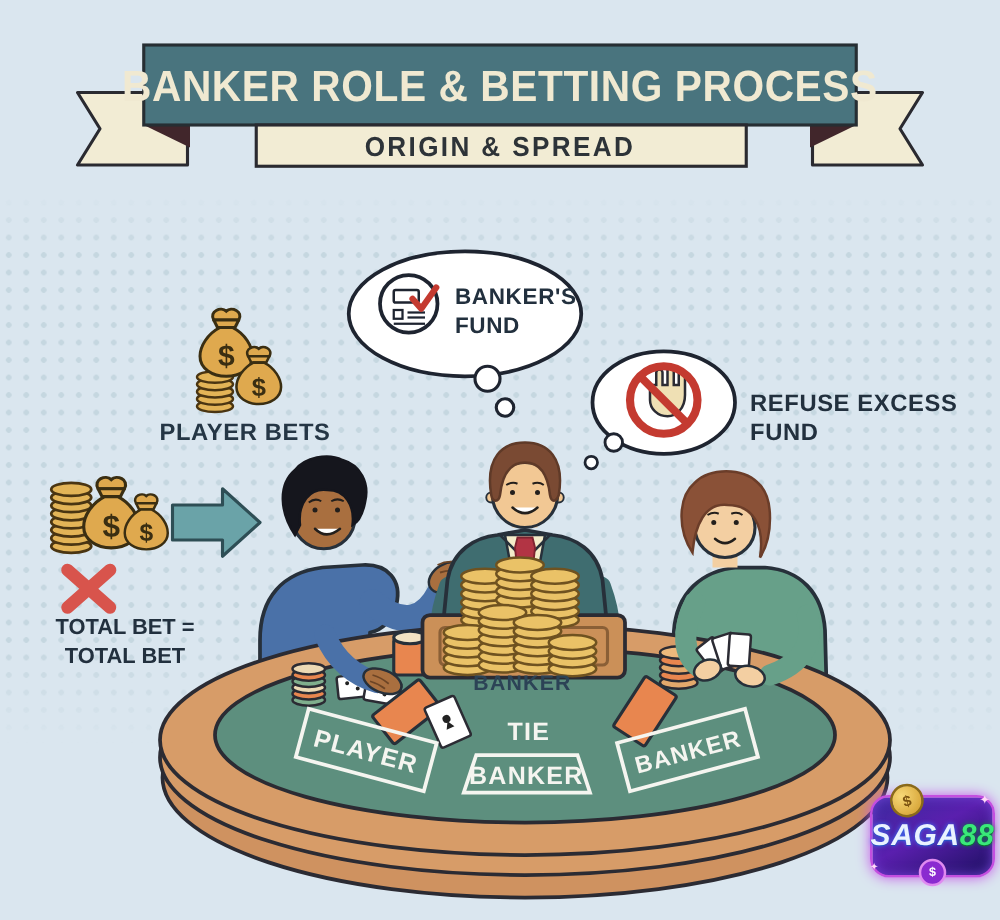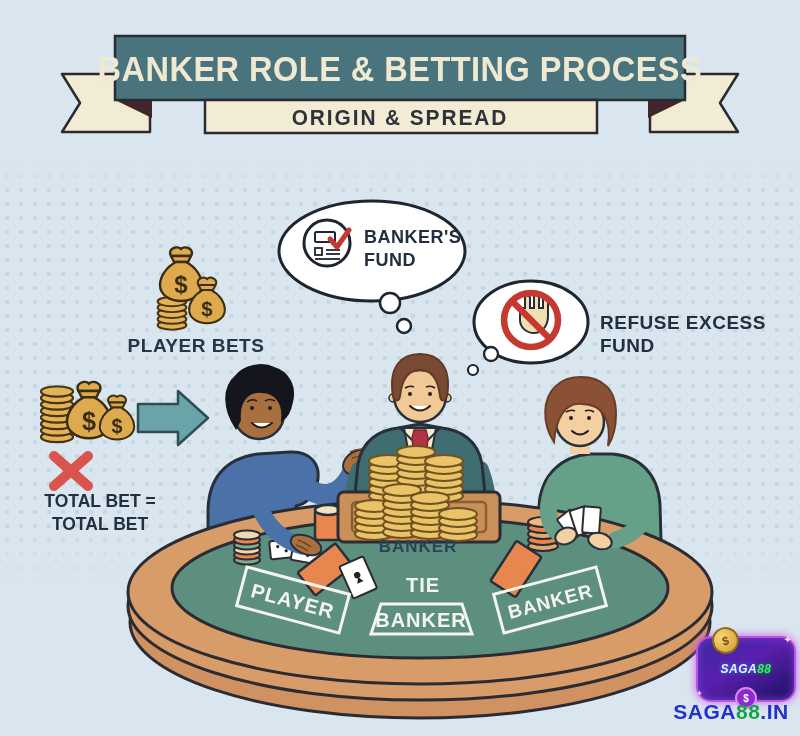--- a/index.html
+++ b/index.html
@@ -11,21 +11,21 @@
     -webkit-mask-image:linear-gradient(to bottom,transparent 0,#000 10%,#000 82%,transparent 100%);
     mask-image:linear-gradient(to bottom,transparent 0,#000 10%,#000 82%,transparent 100%);}
   svg text{font-family:"Liberation Sans",sans-serif;}
   .hdr{position:absolute;left:0;top:0;width:800px;height:150px;}
   .scene{position:absolute;left:0;top:0;width:800px;height:736px;}
   
   .logo-badge{position:absolute;left:696px;top:636px;width:96px;height:62px;border-radius:15px;
     background:linear-gradient(150deg,#3a2a9e 0%,#5a1fae 45%,#1c1060 100%);
     border:2.5px solid #c44fe0;box-shadow:0 0 10px #c55ae8, inset 0 0 9px #7040d0;
     display:flex;align-items:center;justify-content:center;}
-  .logo-word{font-weight:bold;font-size:12px;letter-spacing:.5px;font-style:italic;}
+  .logo-word{font-weight:bold;font-size:24px;letter-spacing:.5px;font-style:italic;}
   .logo-saga{color:#eaf2ff;text-shadow:0 0 4px #3a7cff,0 1px 0 #1a3aa0;}
   .logo-88{color:#3ae87a;text-shadow:0 0 4px #0a8a3a,0 1px 0 #0a6a2a;}
   .logo-coin{position:absolute;top:-11px;left:14px;width:23px;height:23px;border-radius:50%;
     background:radial-gradient(circle at 35% 30%,#f7d877,#d09a2a);border:2px solid #8a6a1a;
     display:flex;align-items:center;justify-content:center;font-size:12px;font-weight:bold;color:#7a5210;
     transform:rotate(-14deg);}
   .logo-coin2{position:absolute;bottom:-9px;left:37px;width:18px;height:18px;border-radius:50%;
     background:#8a2ad0;border:2px solid #e08af0;display:flex;align-items:center;justify-content:center;
     font-size:10px;font-weight:bold;color:#fff;}
   .spark1{position:absolute;top:-4px;right:2px;color:#ffd9f8;font-size:10px;}
@@ -331,17 +331,14 @@
 
   <div class="logo-badge">
     <div class="logo-coin">$</div>
     <span class="logo-word">
       <span class="logo-saga">SAGA</span><span class="logo-88">88</span>
     </span>
     <div class="logo-coin2">$</div>
     <span class="spark1">✦</span>
     <span class="spark2">✦</span>
   </div>
-  <div class="site-link">
-    <span class="site-saga">SAGA</span><span class="site-88">88</span><span class="site-tld">.IN</span>
-  </div>
 
 </div>
 
 </body></html>

